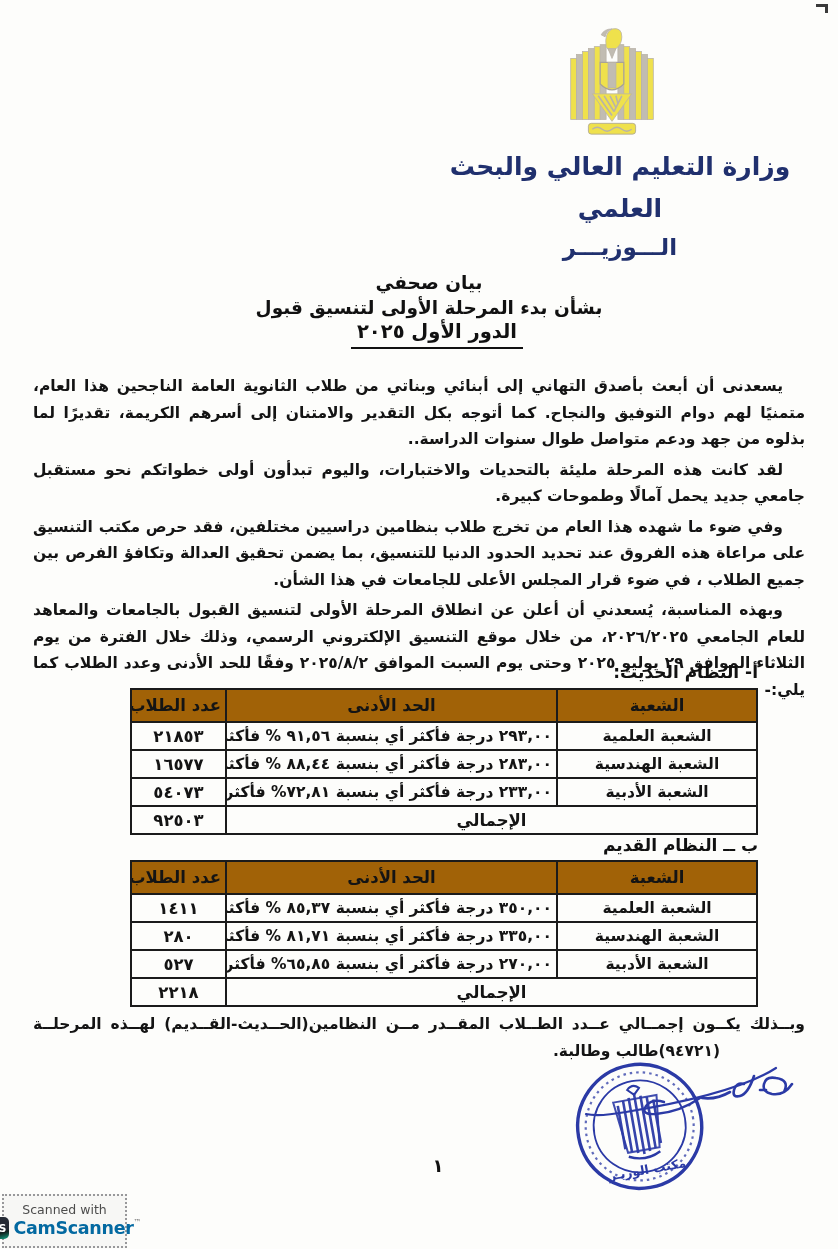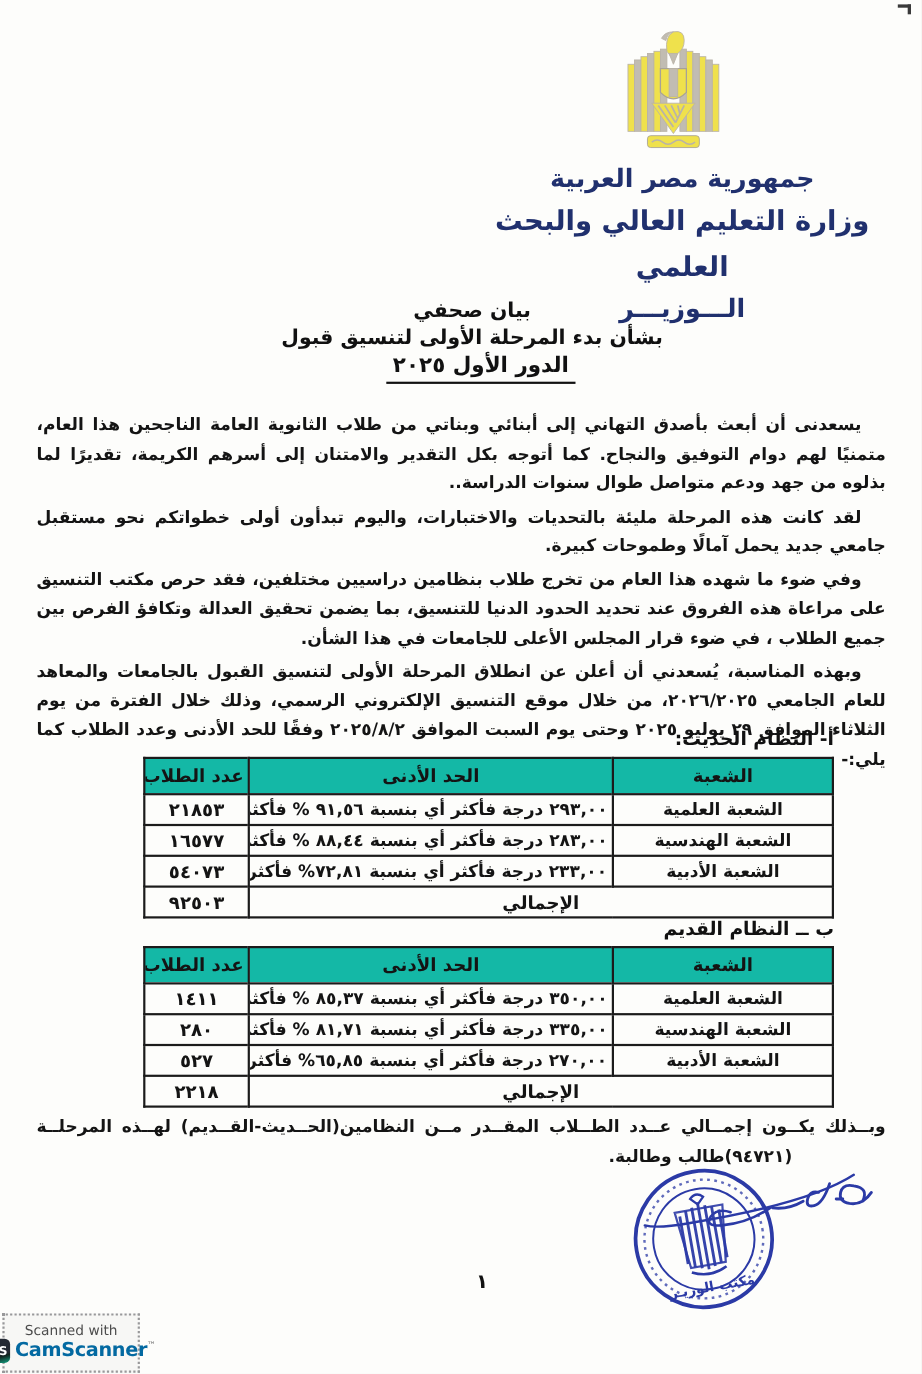--- a/index.html
+++ b/index.html
@@ -26,21 +26,21 @@
   .body-block p{margin:4px 0 3px 0;text-indent:22px;}
   .section-heading{position:absolute;right:80px;direction:rtl;font-weight:bold;font-size:17px;color:#111;}
   .heading-a{top:662px;}
   .heading-b{top:835px;}
   
   .mintable{position:absolute;left:130px;width:626px;border-collapse:collapse;direction:rtl;
     font-weight:bold;color:#141414;table-layout:fixed;}
   .table-modern{top:688px;}
   .table-old{top:860px;}
   .mintable th,.mintable td{border:2px solid #1b1b1b;text-align:center;padding:1px 4px;overflow:hidden;white-space:nowrap;}
-  .mintable th{height:29px;font-size:16.5px;background:#14b8a6;}
+  .mintable th{height:29px;font-size:16.5px;background:#a16207;}
   .mintable td{height:24px;font-size:15.5px;}
   .mintable td.count{font-size:16.5px;letter-spacing:2px;margin-left:8px;}
   .mintable td.total-cell{font-size:16.5px;}
   .col-track{width:200px;}
   .col-min{width:331px;}
   .col-count{width:95px;}
   
   .footer-block{position:absolute;left:33px;top:1011px;width:772px;direction:rtl;
     font-weight:bold;font-size:15.5px;line-height:27px;color:#141414;}
   .footer-line1{text-align:justify;text-align-last:justify;}
@@ -102,21 +102,20 @@
         <path d="M40,70 L80,70 L60,98 Z" fill="#efe14c"></path>
         <path d="M46,72 L60,92 M52,72 L62,88 M58,72 L64,84 M64,72 L66,80 M70,72 L62,88" stroke="#b9b3a8" stroke-width="1.6" fill="none"></path>
 
         <rect x="36" y="100" width="48" height="11" rx="3" fill="#efe14c" stroke="#a8a296"></rect>
         <path d="M40,106 q5,-4 10,0 q5,4 10,0 q5,-4 10,0 q5,4 10,0" stroke="#b9b3a8" fill="none" stroke-width="1.4"></path>
       </g>
     </svg>
   </div>
 
   <div class="calligraphy">
-    <div class="callig-l1">جمهورية مصر العربية</div>
     <div class="callig-l2">وزارة التعليم العالي والبحث العلمي</div>
     <div class="callig-l3">الـــوزيـــر</div>
   </div>
 
   <div class="title-block">
     <div>بيان صحفي</div>
     <div>بشأن بدء المرحلة الأولى لتنسيق قبول</div>
     <div><span class="title-underline">الدور الأول ٢٠٢٥</span></div>
   </div>
 

